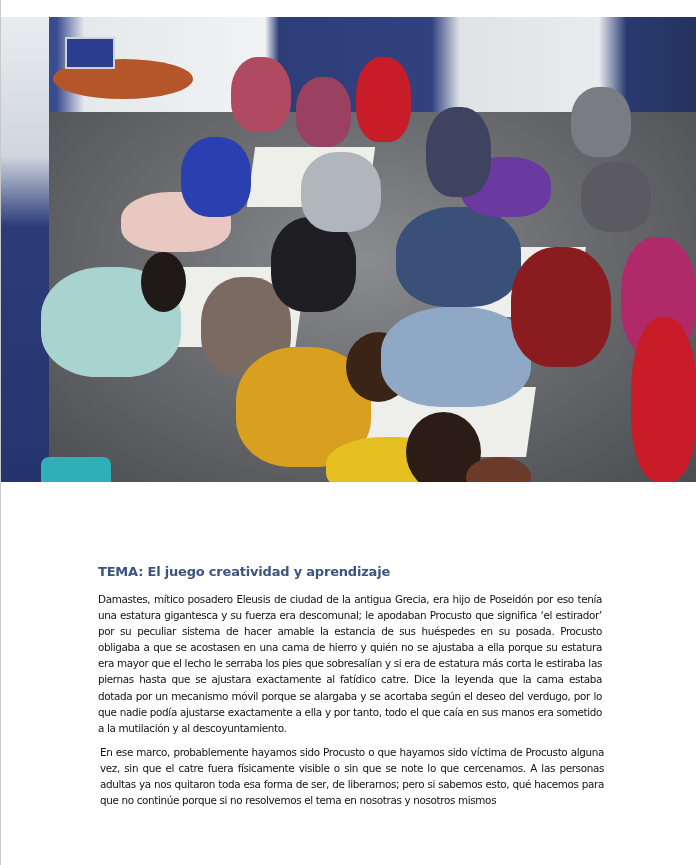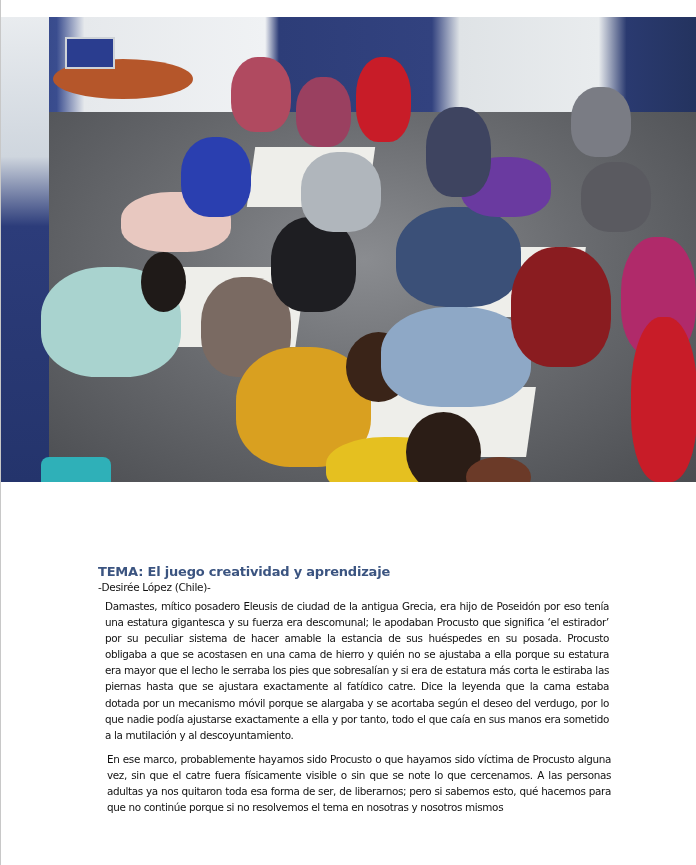--- a/index.html
+++ b/index.html
@@ -22,21 +22,21 @@
   .person { position:absolute; border-radius:45% 45% 40% 40%; }
   .head { position:absolute; border-radius:50%; background:#1f1a18; }
   .table { position:absolute; left:52px; top:42px; width:140px; height:40px; border-radius:50%; background:#b5562a; }
   .laptop { position:absolute; left:64px; top:20px; width:46px; height:28px; background:#2a3d8f; border:2px solid #cfd3d8; }
   .teal { position:absolute; left:40px; top:440px; width:70px; height:28px; border-radius:8px 8px 0 0; background:#2fb0b8; }
 
   .content { position:absolute; left:98px; top:527px; width:504px;margin-top:36px; }
   .title { font-family:"DejaVu Sans", sans-serif; font-size:13px; color:#3b5480; margin:0; line-height:17px; letter-spacing:-0.2px; }
   .author { font-family:"DejaVu Sans", sans-serif; font-size:10.5px; color:#111; margin:0; line-height:14px; letter-spacing:-0.3px; }
   .para { font-family:"DejaVu Sans", sans-serif; font-size:10.4px; color:#111; line-height:16.1px;
-    text-align:justify; margin:7px; letter-spacing:-0.35px; word-spacing:0px; }
+    text-align:justify; margin:0; letter-spacing:-0.35px; word-spacing:0px; }
   .p1 { position:absolute; left:98px; top:591px; width:504px; }
   .p2 { position:absolute; left:100px; top:744px; width:504px; }
 </style>
 </head>
 <body>
 
 <div class="page-border"></div>
 
 <div class="photo">
   <div class="wall"></div>
@@ -72,17 +72,16 @@
   <div class="person" style="left:295px;top:60px;width:55px;height:70px;background:#9a4060;"></div>
   <div class="person" style="left:570px;top:70px;width:60px;height:70px;background:#7a7c84;"></div>
   <div class="person" style="left:620px;top:220px;width:75px;height:120px;background:#b02a6a;"></div>
   <div class="person" style="left:630px;top:300px;width:66px;height:165px;background:#c81c28;"></div>
   <div class="person" style="left:580px;top:145px;width:70px;height:70px;background:#5a5a60;"></div>
   <div class="teal"></div>
 </div>
 
 <div class="content">
   <h1 class="title">TEMA: El juego creatividad y aprendizaje</h1>
-  <p class="author">-Desirée López (Chile)-</p>
 </div>
 
 <p class="para p1">Damastes, mítico posadero Eleusis de ciudad de la antigua Grecia, era hijo de Poseidón por eso tenía una estatura gigantesca y su fuerza era descomunal; le apodaban Procusto que significa ‘el estirador’ por su peculiar sistema de hacer amable la estancia de sus huéspedes en su posada. Procusto obligaba a que se acostasen en una cama de hierro y quién no se ajustaba a ella porque su estatura era mayor que el lecho le serraba los pies que sobresalían y si era de estatura más corta le estiraba las piernas hasta que se ajustara exactamente al fatídico catre. Dice la leyenda que la cama estaba dotada por un mecanismo móvil porque se alargaba y se acortaba según el deseo del verdugo, por lo que nadie podía ajustarse exactamente a ella y por tanto, todo el que caía en sus manos era sometido a la mutilación y al descoyuntamiento.</p>
 <p class="para p2">En ese marco, probablemente hayamos sido Procusto o que hayamos sido víctima de Procusto alguna vez, sin que el catre fuera físicamente visible o sin que se note lo que cercenamos. A las personas adultas ya nos quitaron toda esa forma de ser, de liberarnos; pero si sabemos esto, qué hacemos para que no continúe porque si no resolvemos el tema en nosotras y nosotros mismos</p>
 
 </body></html>

